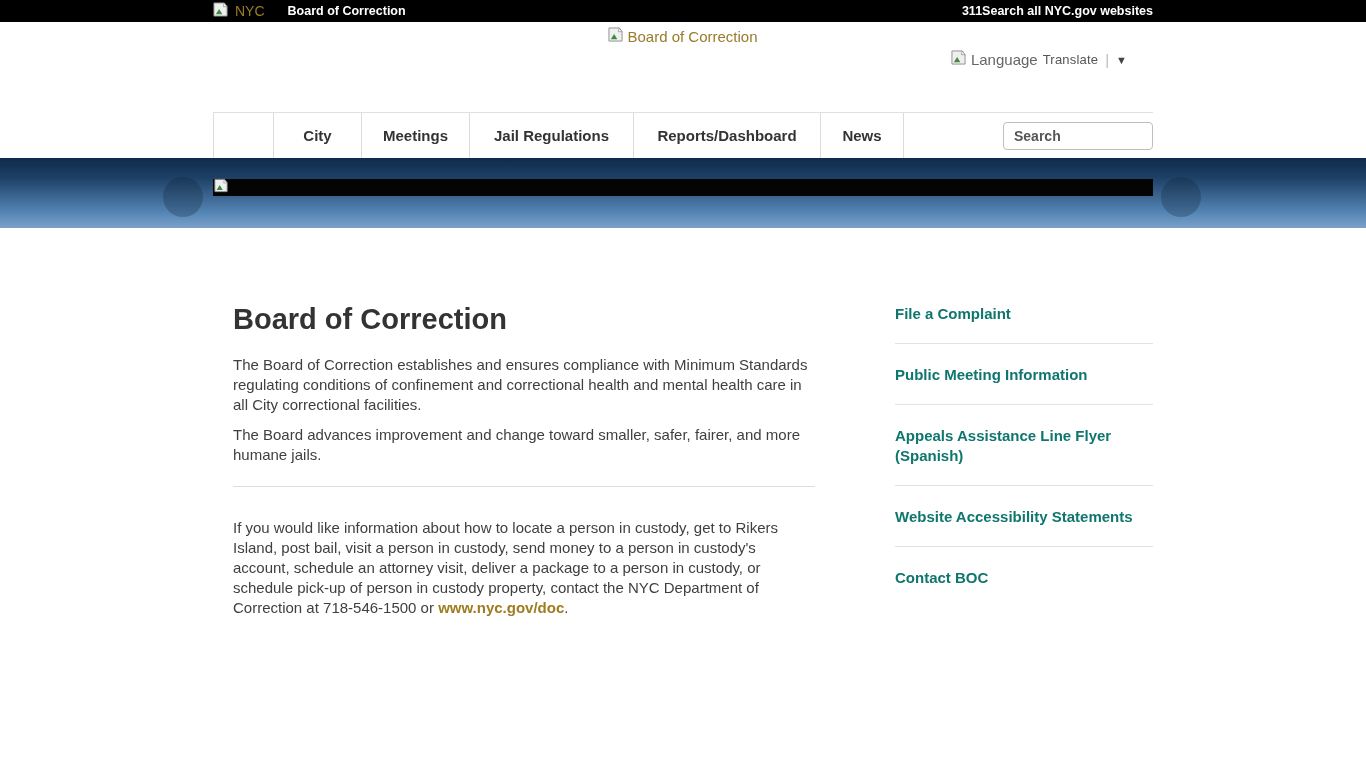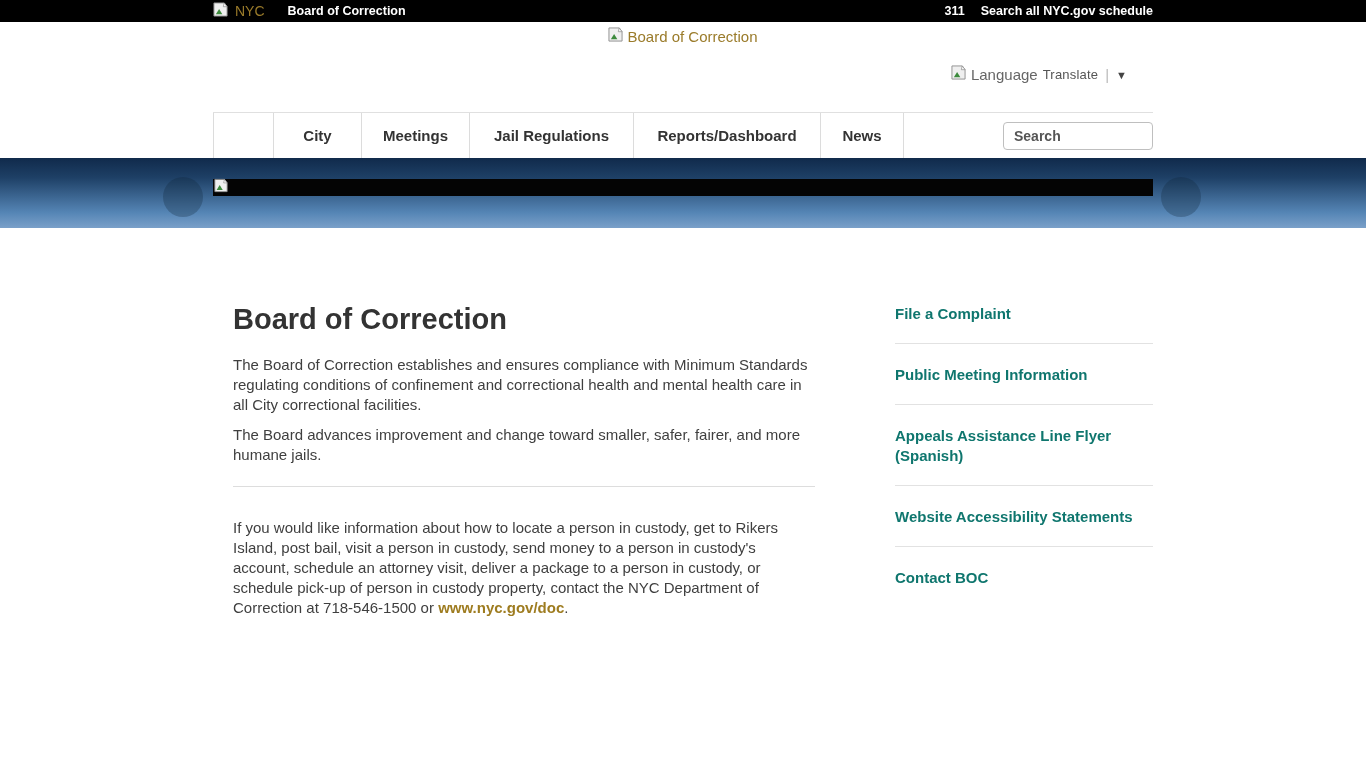--- a/index.html
+++ b/index.html
@@ -11,33 +11,33 @@
     color: #3f3f3f;
   }
   .container { width: 940px; margin: 0 auto; }
 
   
   .topbar { background: #000; height: 22px; }
   .topbar .container { display: flex; align-items: center; height: 22px; }
   .topbar-left { display: flex; align-items: center; gap: 7px; }
   .nyc-alt { color: #9a7b2a; font-size: 14px; text-align: center; }
   .topbar-site { color: #fff; font-weight: bold; font-size: 12.5px; margin-left: 16px; }
-  .topbar-right { margin-left: auto; display: flex; align-items: center; gap: 16px; }
+  .topbar-right { margin-left: auto; display: flex; align-items: center; }
   .topbar-right a { color: #fff; font-weight: bold; font-size: 12.5px; text-decoration: none; cursor: pointer; }
 
   
   .header { background: #fff; height: 90px; position: relative; }
   .logo-center {
     display: flex; justify-content: center; align-items: center; gap: 4px;
     padding-top: 5px;
   }
   .logo-alt { color: #9a7b2a; font-size: 15px; }
   .translate-widget {
     position: absolute; top: 28px; right: 239px;
-    display: flex; align-items: center; gap: 5px; cursor: pointer; margin-top: 15px;
+    display: flex; align-items: center; gap: 5px; cursor: pointer;
   }
   .translate-widget .lang-alt { color: #666; font-size: 15px; }
   .translate-widget .translate-label { color: #555; font-weight: normal; font-size: 13px; letter-spacing: .2px; }
   .translate-widget .sep { color: #bbb; font-size: 15px; margin: 0 2px; }
   .translate-widget .caret { color: #444; font-size: 11px; }
 
   
   .nav { background: #fff; }
   .nav .container { display: flex; align-items: stretch; height: 46px; border-top: 1px solid #e0e0e0; }
   .nav-tab {
@@ -106,21 +106,21 @@
           <polygon points="1,1 12,1 15,5 15,15 1,15" fill="#efefef" stroke="#8f8f8f" stroke-width="1"></polygon>
           <polygon points="12,1 15,5 11,5" fill="#ffffff" stroke="#8f8f8f" stroke-width="0.8"></polygon>
           <polygon points="3,13 6.5,7.5 10,13" fill="#3c8a3c"></polygon>
         </svg>
       </span>
       <span class="nyc-alt">NYC</span>
       <span class="topbar-site">Board of Correction</span>
     </div>
     <div class="topbar-right">
       <a>311</a>
-      <a>Search all NYC.gov schedule</a>
+      <a>Search all NYC.gov websites</a>
     </div>
   </div>
 </div>
 
 <div class="header">
   <div class="logo-center">
     <span class="bimg">
       <svg width="15" height="15" viewBox="0 0 16 16">
         <polygon points="1,1 12,1 15,5 15,15 1,15" fill="#efefef" stroke="#8f8f8f" stroke-width="1"></polygon>
         <polygon points="12,1 15,5 11,5" fill="#ffffff" stroke="#8f8f8f" stroke-width="0.8"></polygon>

